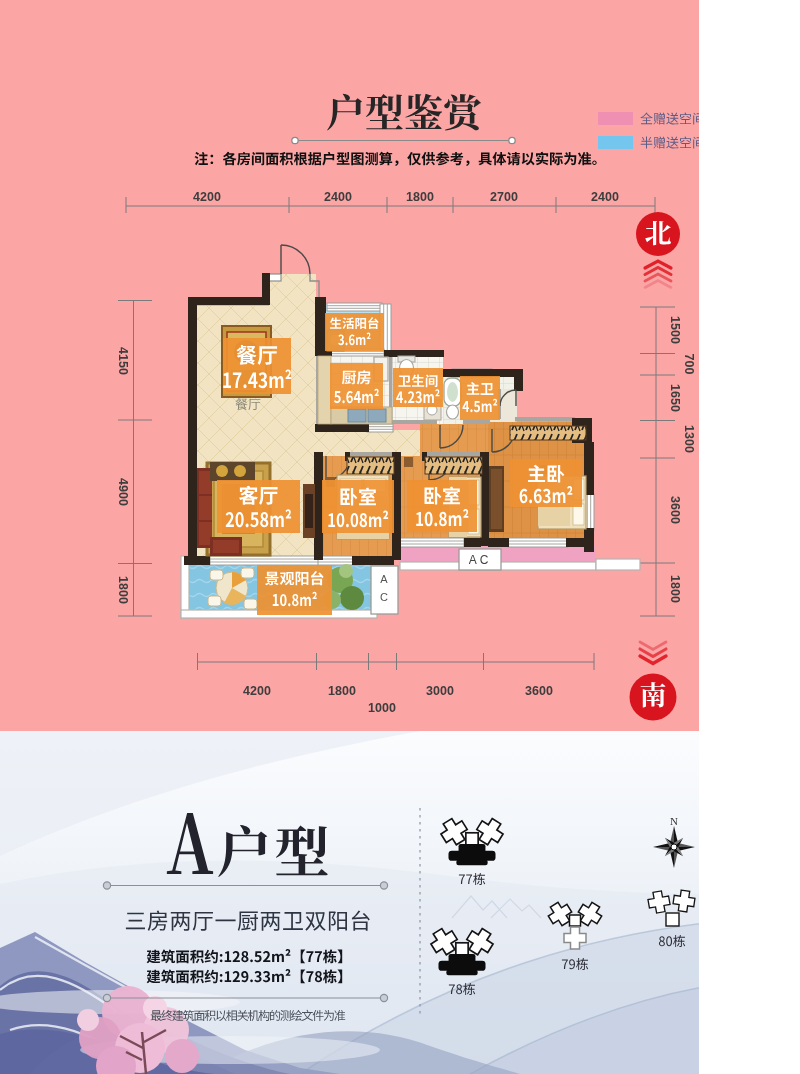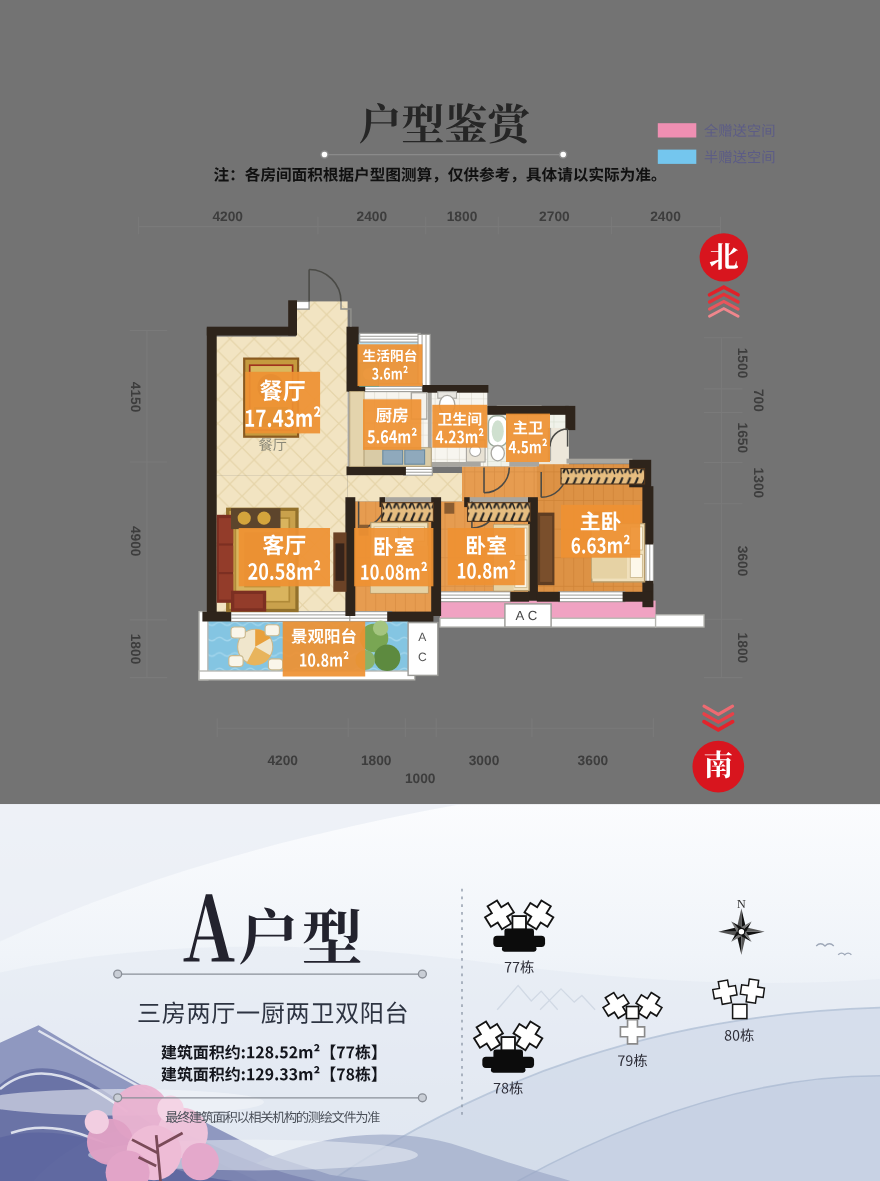--- a/index.html
+++ b/index.html
@@ -1,15 +1,15 @@
 <!DOCTYPE html>
 <html><head><meta charset="utf-8">
 <style>
 html,body{margin:0;padding:0;background:#fff;}
-#page{position:relative;width:800px;height:1074px;overflow:hidden;background:#737373;
+#page{position:relative;width:699px;height:1074px;overflow:hidden;background:#fca5a5;
 font-family:"Liberation Sans",sans-serif;}
 </style></head>
 <body>
 <div id="page">
 <svg width="800" height="1074" viewBox="0 0 800 1074">
 <defs>
 <pattern id="beige" width="22" height="22" patternUnits="userSpaceOnUse">
  <rect width="22" height="22" fill="#f2e4c2"></rect>
  <path d="M0,11 L11,0 M11,22 L22,11 M0,11 L11,22 M11,0 L22,11" stroke="#e5d4a8" stroke-width="1" fill="none"></path>
 </pattern>

